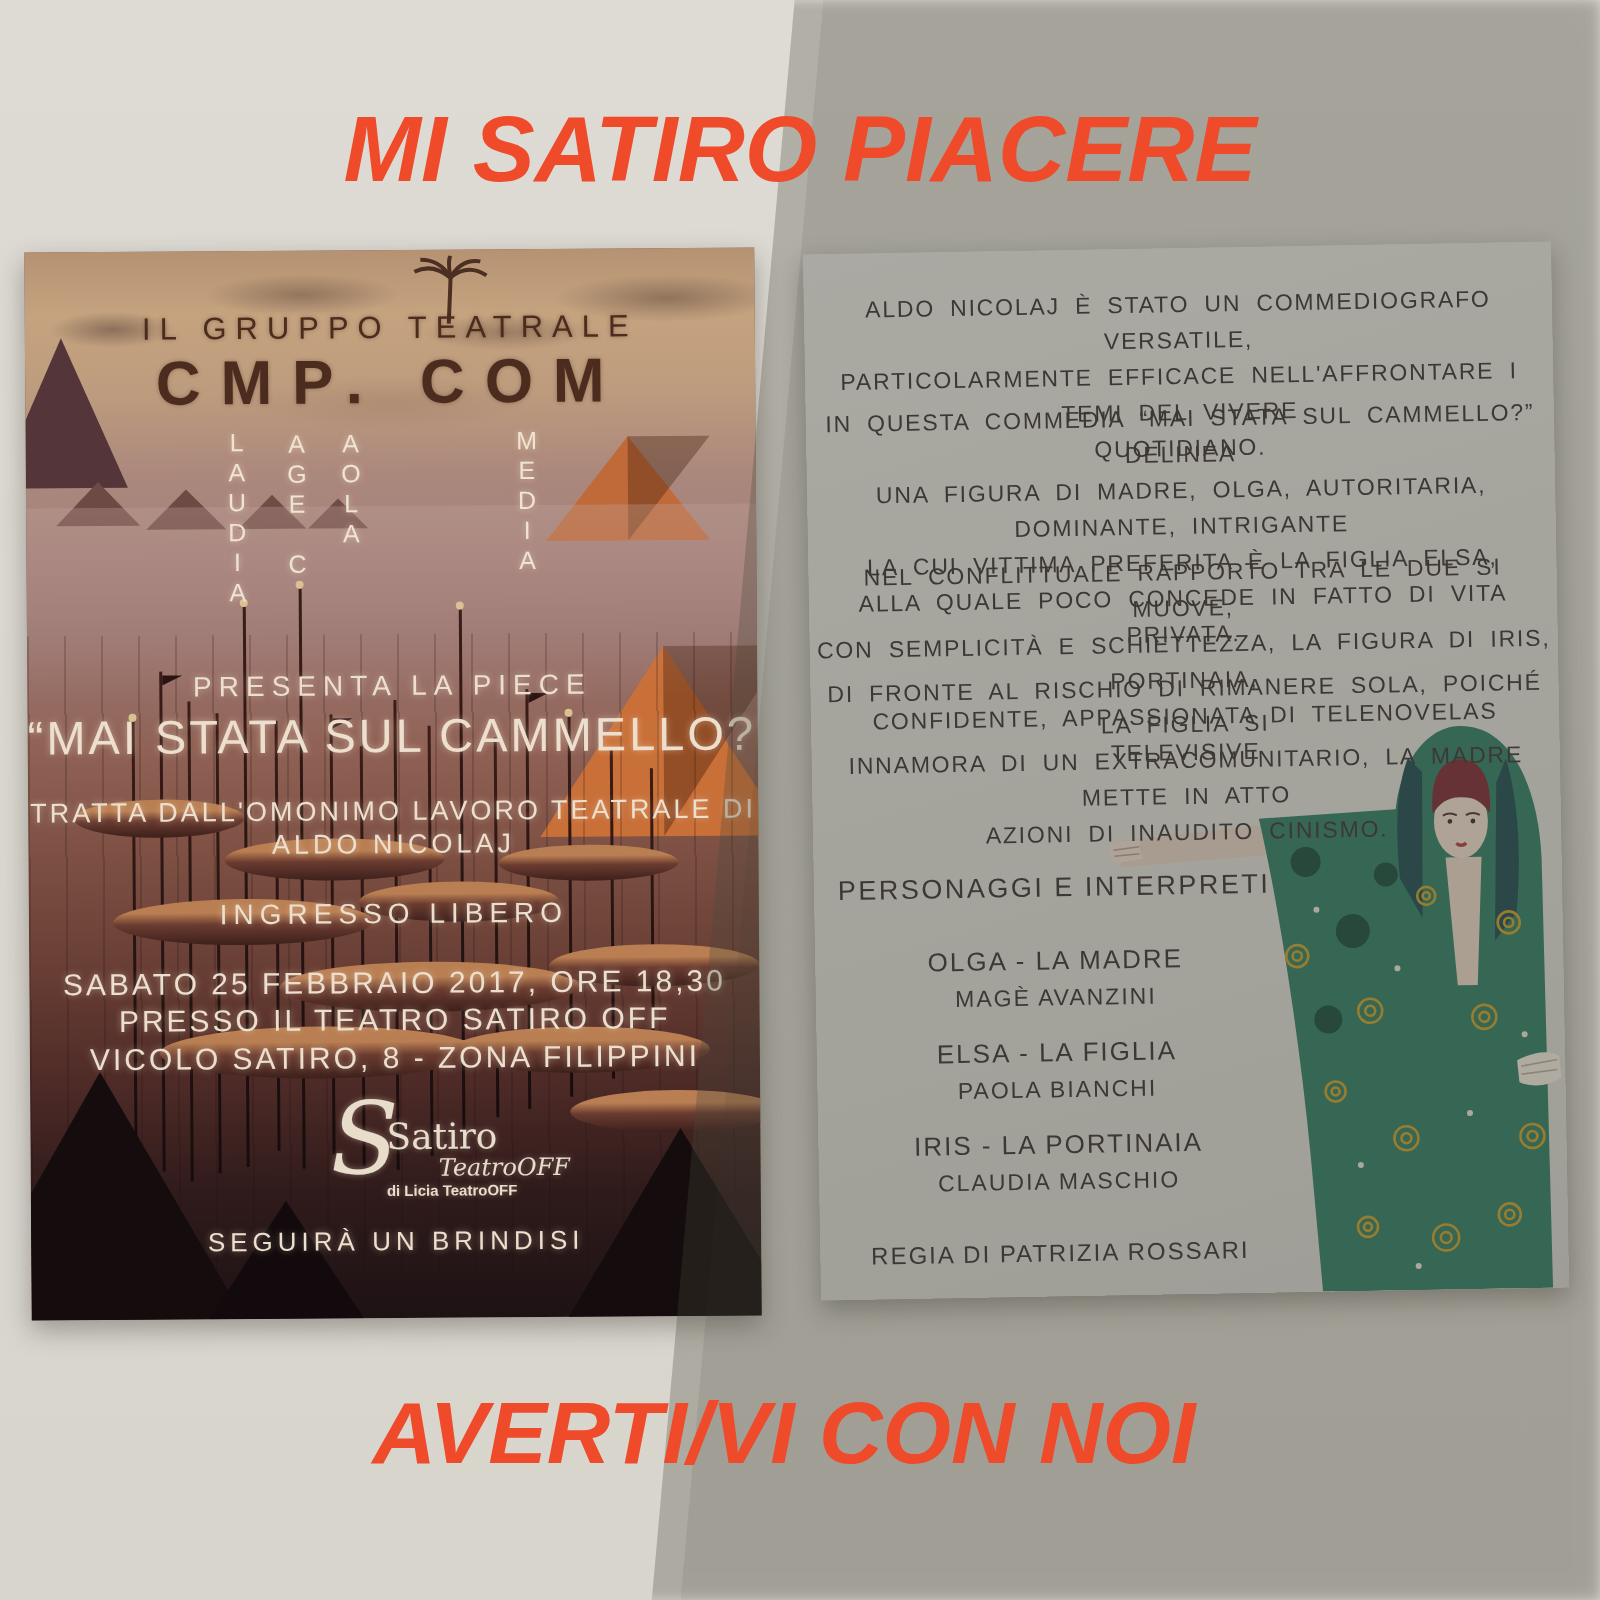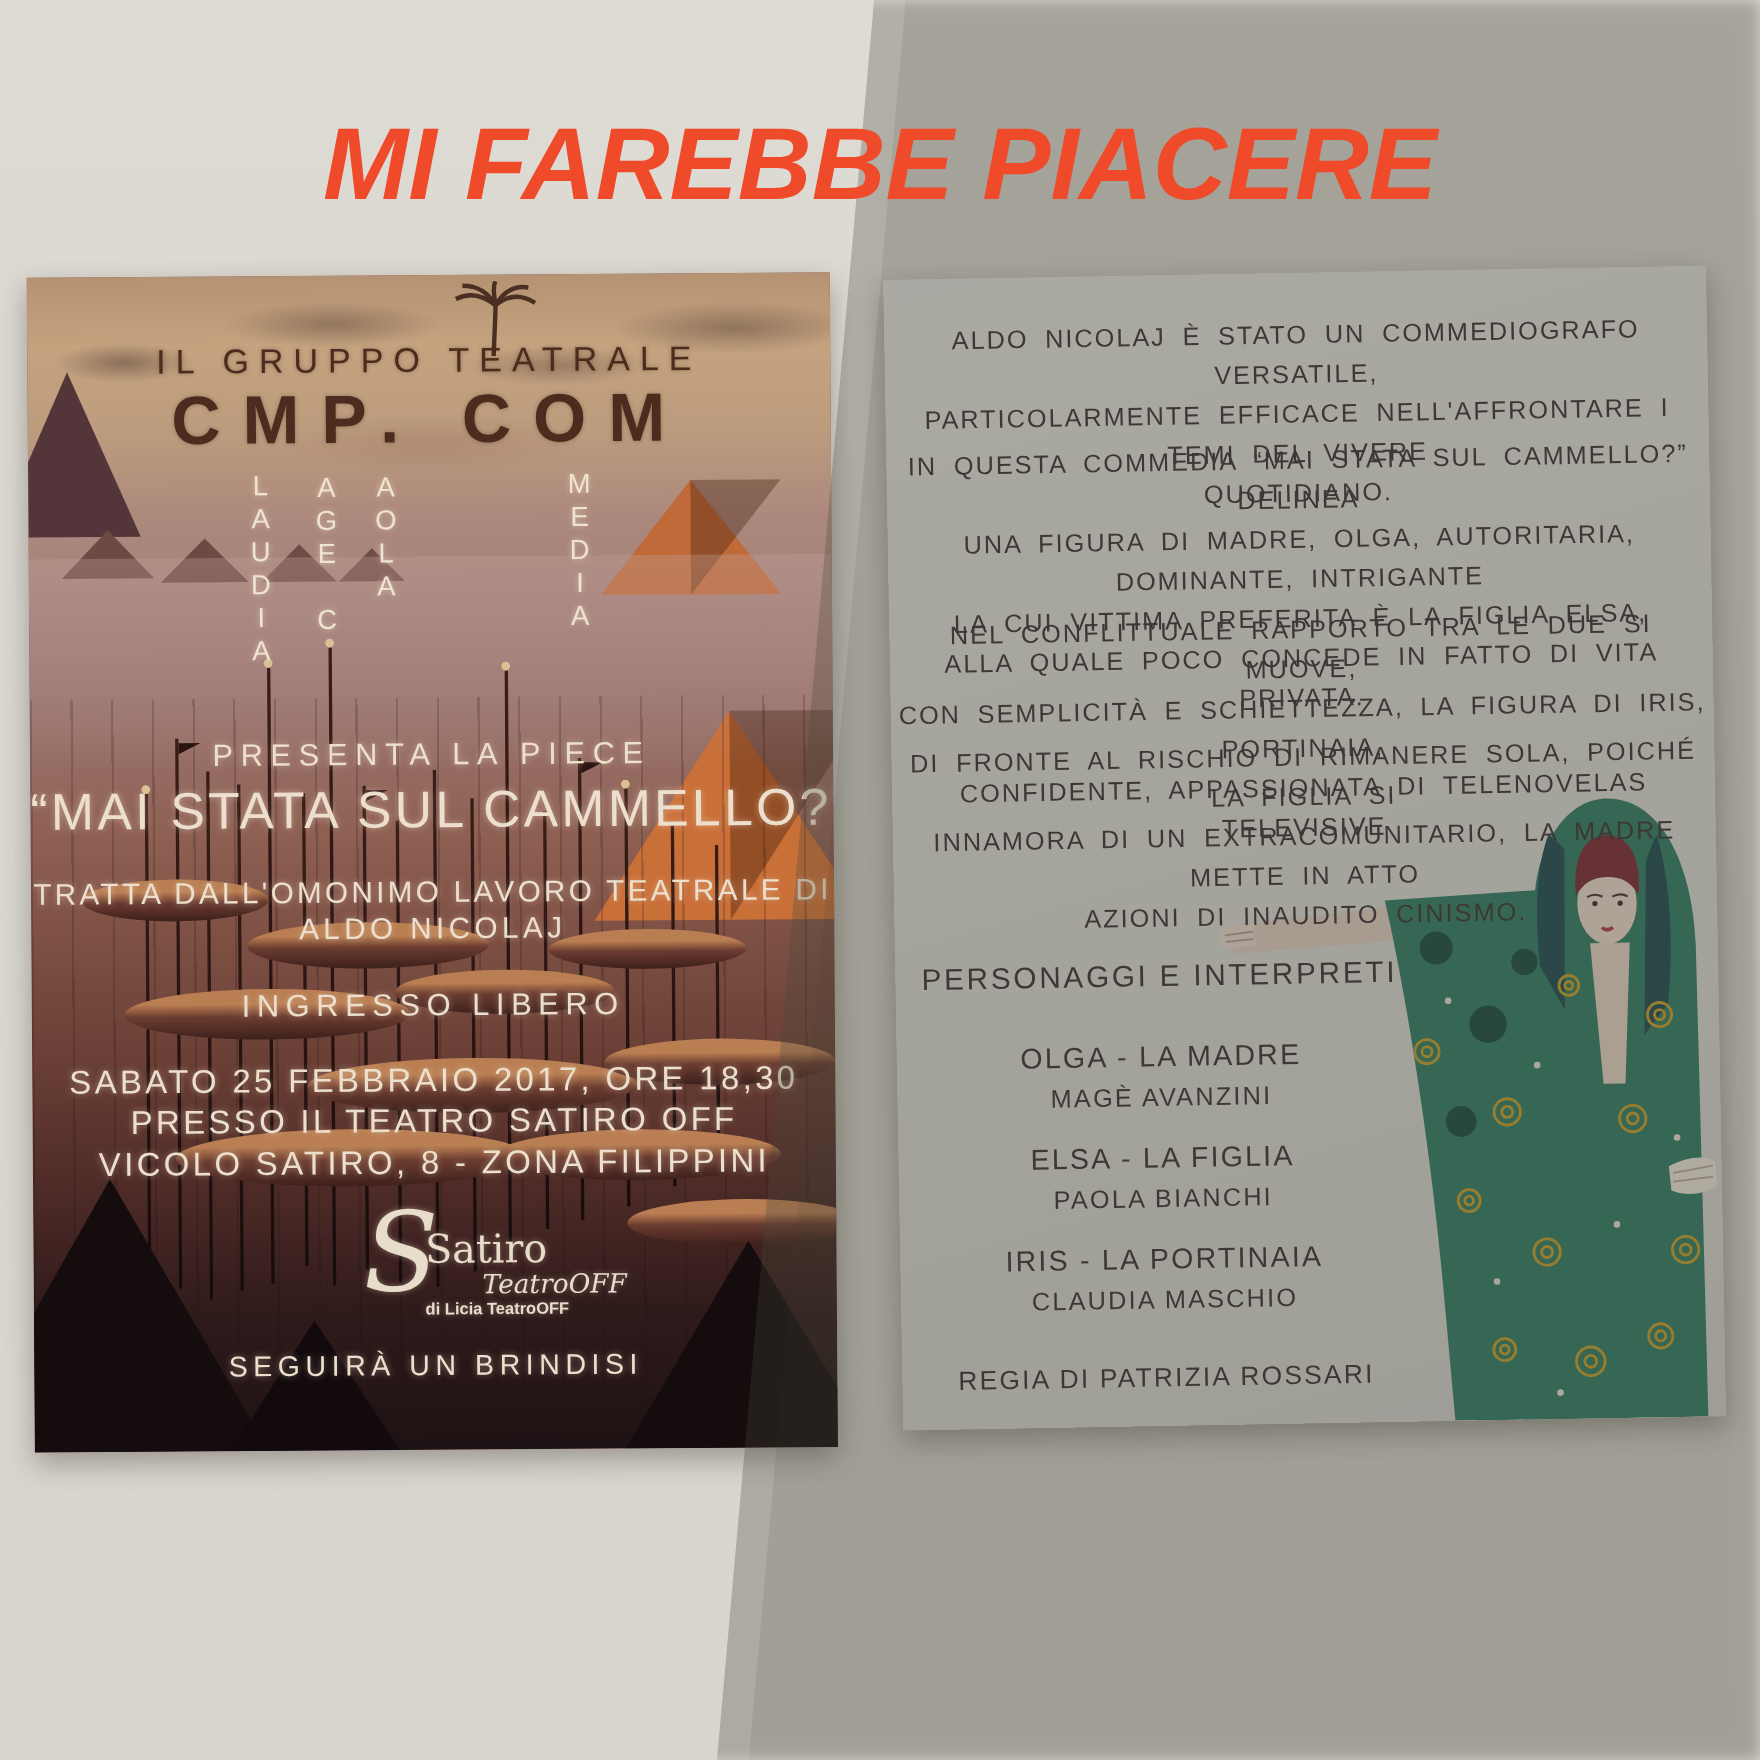--- a/index.html
+++ b/index.html
@@ -298,14 +298,15 @@
         <circle cx="246" cy="446" r="3"></circle>
           <circle cx="356" cy="396" r="3"></circle>
         <circle cx="302" cy="548" r="3"></circle>
           <circle cx="412" cy="318" r="3"></circle>
       </g>
     </svg>
   </div>
 
   <div class="shade"></div>
   <div class="shade2"></div>
-  <div class="ov ov-top">MI FAREBBE PIACERE</div>
+  <div class="ov ov-top">MI SATIRO PIACERE</div>
+  <div class="ov ov-bottom">AVERTI/VI CON NOI</div>
 </div>
 
 </body></html>

